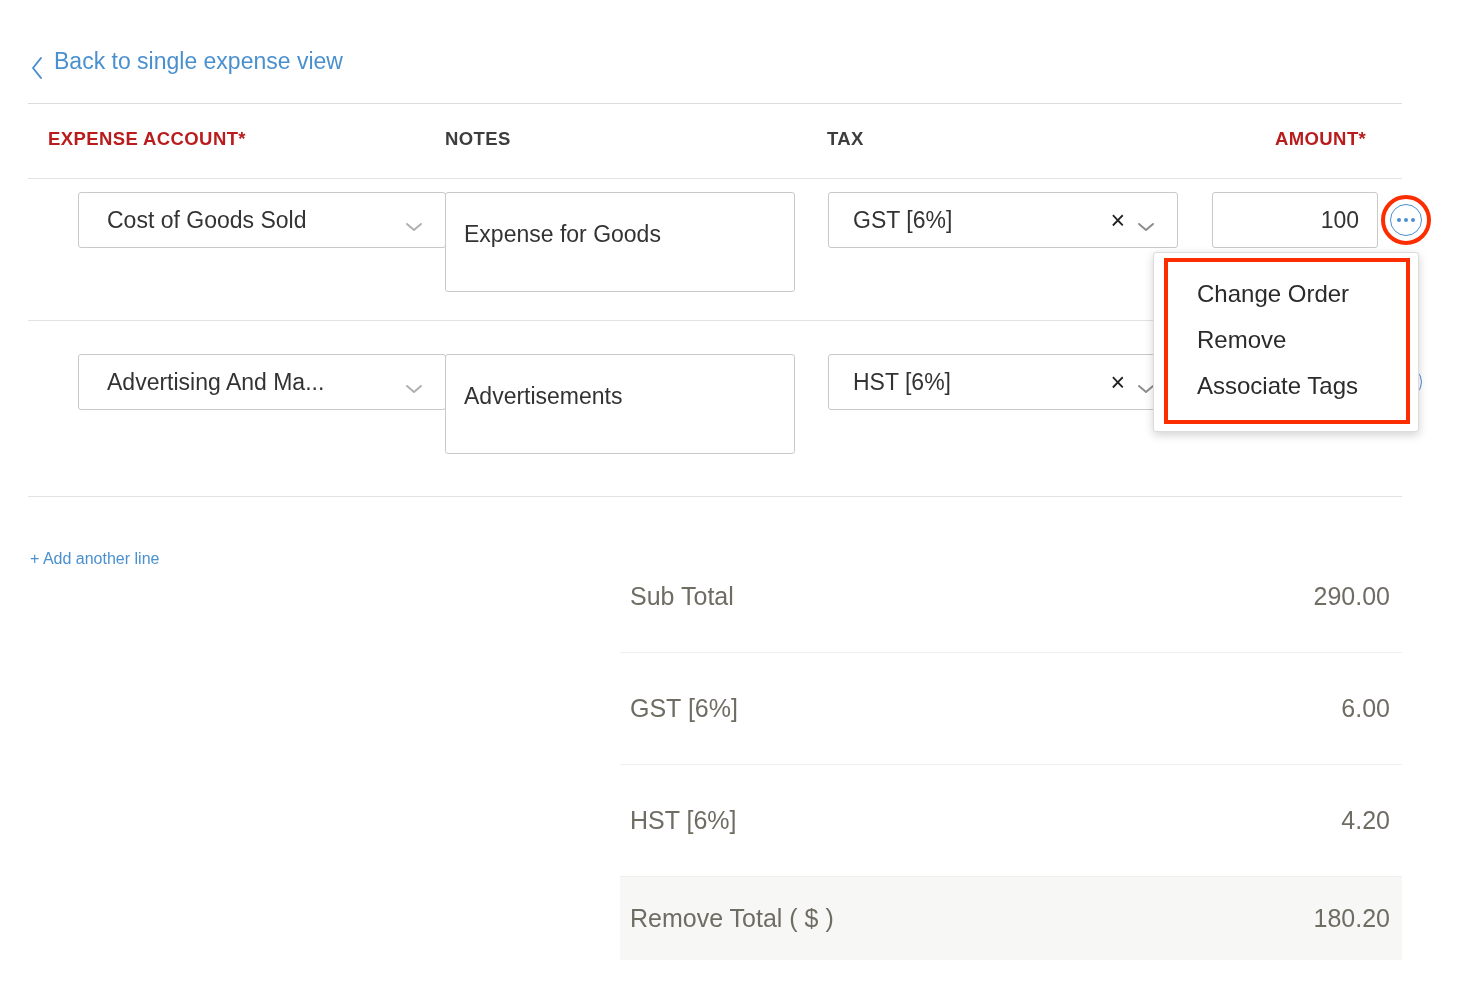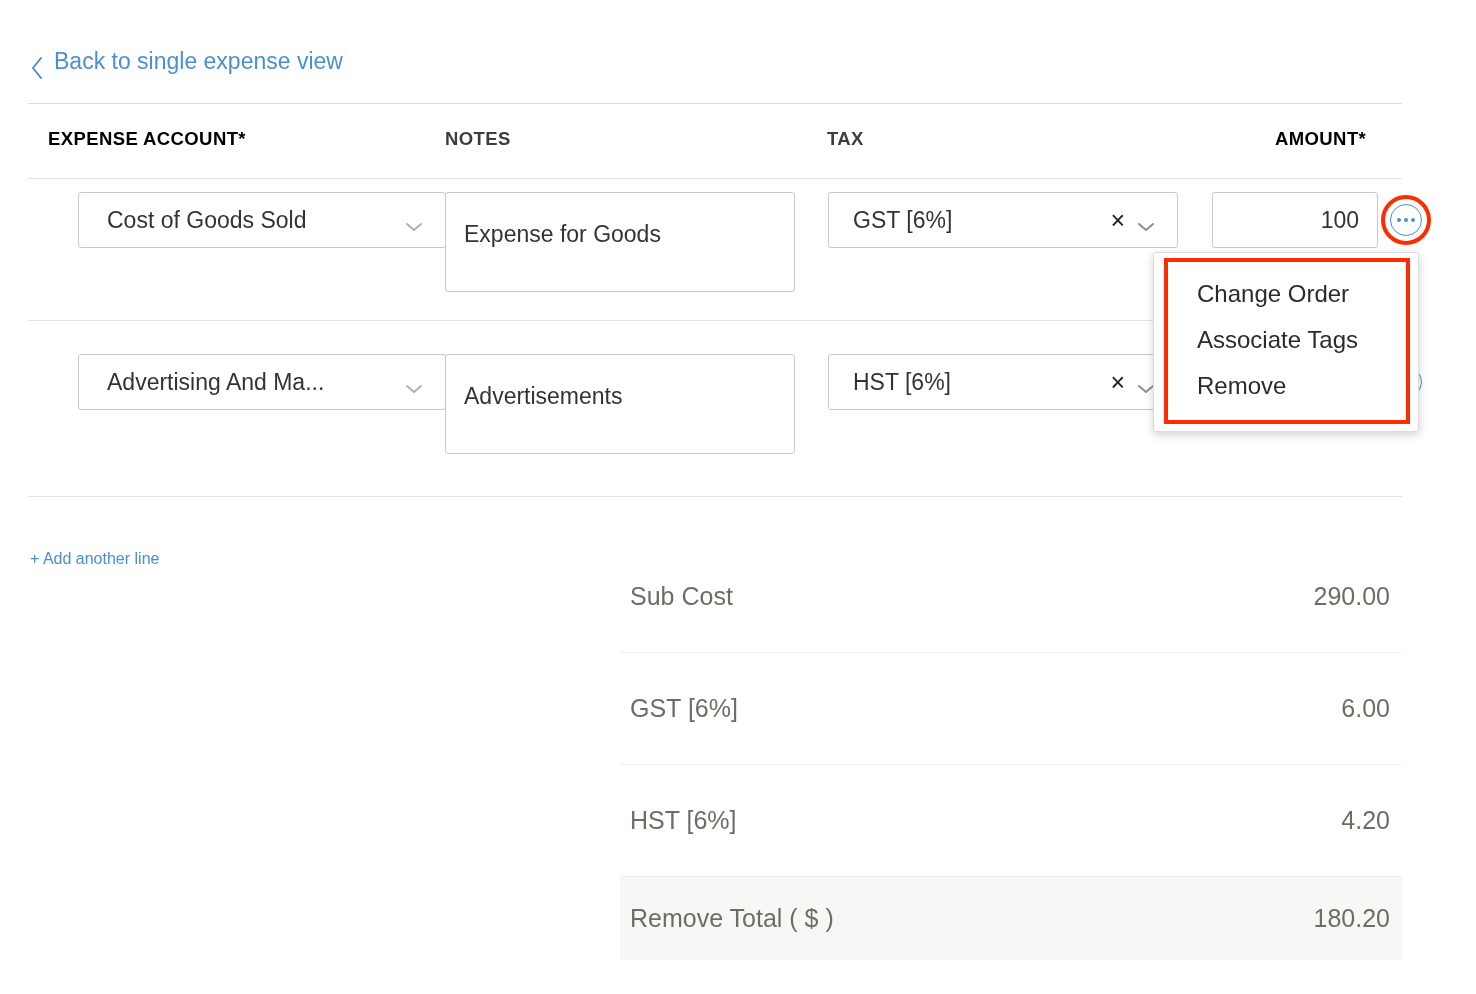--- a/index.html
+++ b/index.html
@@ -31,21 +31,21 @@
   .divider.d-row1  { top: 178px; }
   .divider.d-row2  { top: 320px; }
   .divider.d-row3  { top: 496px; }
 
   
   .col-head {
     position: absolute; top: 128px;
     font-size: 18.5px; font-weight: bold; letter-spacing: .4px;
     color: #3d3d3d; text-transform: uppercase;
   }
-  .col-head.req { color: #000000; }
+  .col-head.req { color: #b91c1c; }
   .ch-account { left: 48px; }
   .ch-notes   { left: 445px; }
   .ch-tax     { left: 827px; }
   .ch-amount  { left: 1275px; }
 
   
   .line-row { position: absolute; left: 0; width: 1476px; }
   .line-row.r1 { top: 192px; }
   .line-row.r2 { top: 354px; }
 
@@ -244,33 +244,33 @@
     <div class="fld f-amount">
       <span></span>
     </div>
   </div>
 
   <div class="ellipsis-sliver"></div>
 
   <div class="popup">
     <div class="popup-inner">
       <div class="menu-item">Change Order</div>
+      <div class="menu-item">Remove</div>
       <div class="menu-item">Associate Tags</div>
-      <div class="menu-item">Remove</div>
     </div>
   </div>
 
   <div class="red-ring"></div>
   <div class="red-rect"></div>
 
   <div class="add-line">+ Add another line</div>
 
   <div class="totals">
     <div class="tot-row">
-      <span>Sub Cost</span>
+      <span>Sub Total</span>
       <span class="tot-val">290.00</span>
     </div>
     <div class="tot-row">
       <span>GST [6%]</span>
       <span class="tot-val">6.00</span>
     </div>
     <div class="tot-row">
       <span>HST [6%]</span>
       <span class="tot-val">4.20</span>
     </div>

